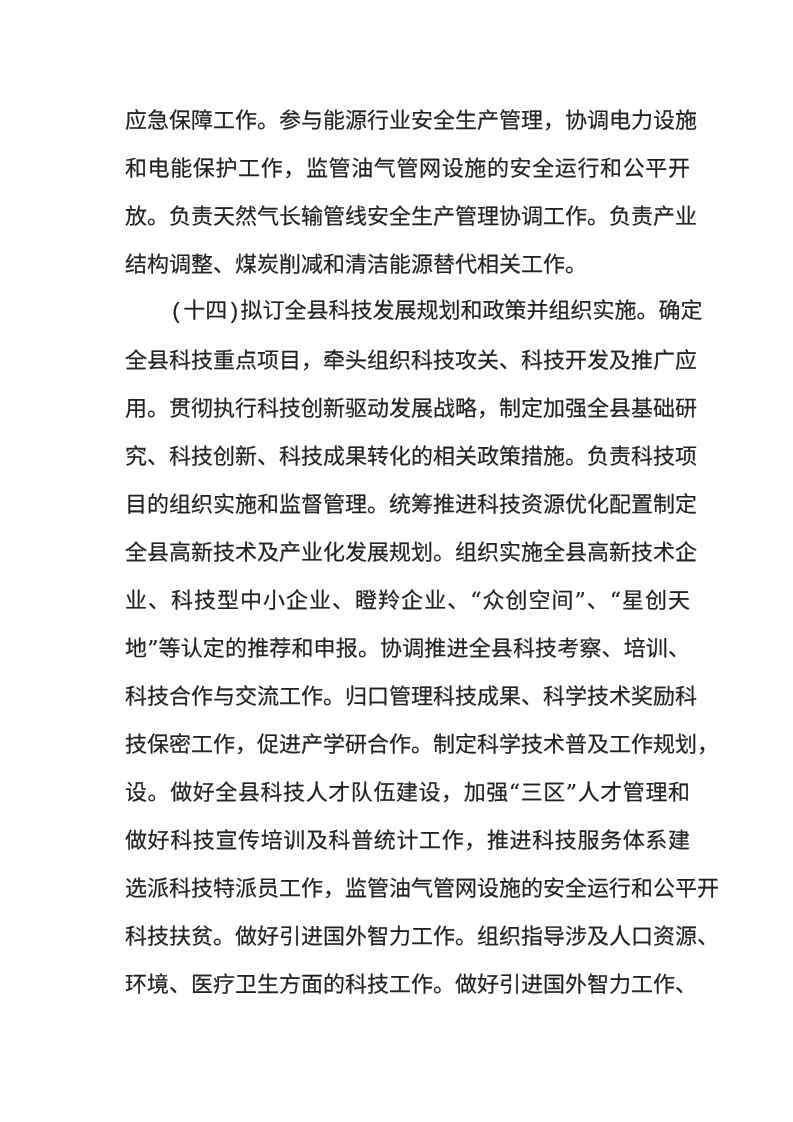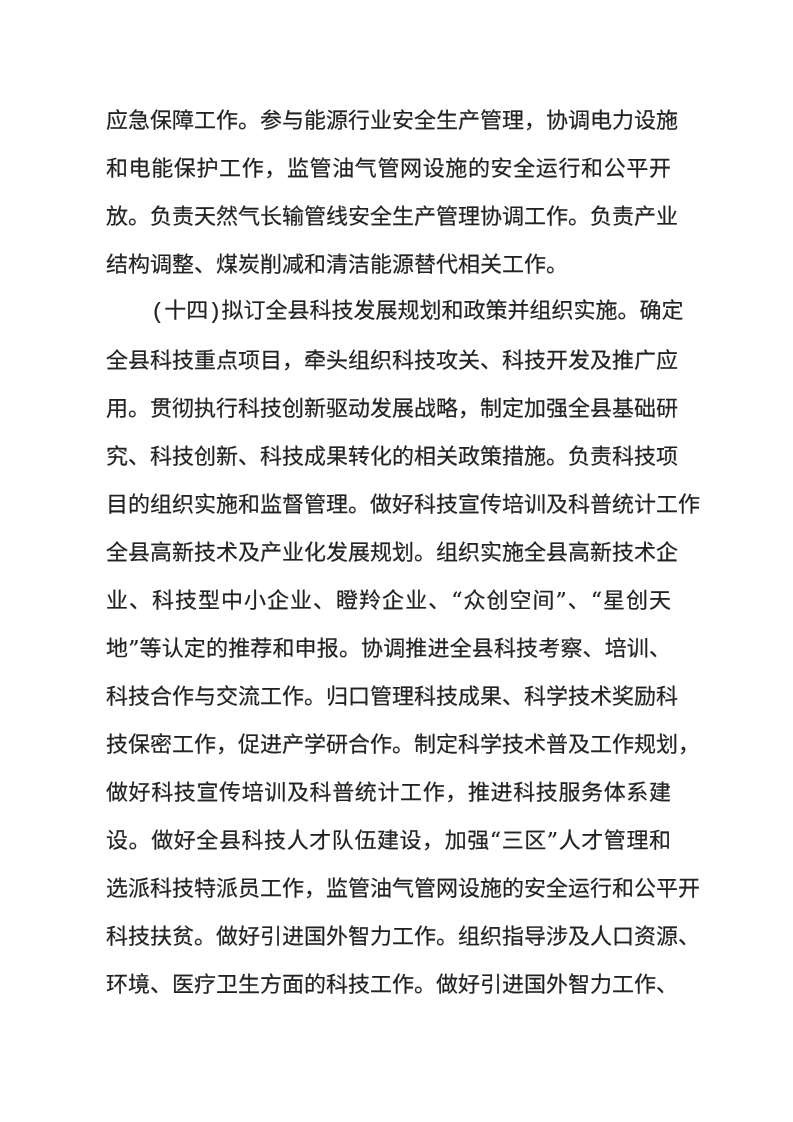--- a/index.html
+++ b/index.html
@@ -15,21 +15,21 @@
   }
   .page {
     position: relative;
     width: 793px;
     height: 1122px;
     background: #ffffff;
   }
   .doc-body {
     position: absolute;
     top: 97px;
-    left: 106px;
+    left: 125px;
     width: 565px;
     color: #212121;
   }
   .paragraph {
     margin: 0;
     padding: 0;
   }
   .line {
     height: 48px;
     line-height: 48px;
@@ -62,26 +62,26 @@
         <div class="line">应急保障工作。参与能源行业安全生产管理，协调电力设施</div>
         <div class="line">和电能保护工作，监管油气管网设施的安全运行和公平开</div>
         <div class="line">放。负责天然气长输管线安全生产管理协调工作。负责产业</div>
         <div class="line line-last">结构调整、煤炭削减和清洁能源替代相关工作。</div>
       </div>
       <div class="paragraph">
         <div class="line line-indent">(十四)拟订全县科技发展规划和政策并组织实施。确定</div>
         <div class="line">全县科技重点项目，牵头组织科技攻关、科技开发及推广应</div>
         <div class="line">用。贯彻执行科技创新驱动发展战略，制定加强全县基础研</div>
         <div class="line">究、科技创新、科技成果转化的相关政策措施。负责科技项</div>
-        <div class="line">目的组织实施和监督管理。做好科技宣传培训及科普统计工作</div>
+        <div class="line">目的组织实施和监督管理。统筹推进科技资源优化配置制定</div>
         <div class="line">全县高新技术及产业化发展规划。组织实施全县高新技术企</div>
         <div class="line">业、科技型中小企业、瞪羚企业、“众创空间”、“星创天</div>
         <div class="line">地”等认定的推荐和申报。协调推进全县科技考察、培训、</div>
         <div class="line">科技合作与交流工作。归口管理科技成果、科学技术奖励科</div>
         <div class="line">技保密工作，促进产学研合作。制定科学技术普及工作规划，</div>
+        <div class="line">设。做好全县科技人才队伍建设，加强“三区”人才管理和</div>
         <div class="line">做好科技宣传培训及科普统计工作，推进科技服务体系建</div>
-        <div class="line">设。做好全县科技人才队伍建设，加强“三区”人才管理和</div>
         <div class="line">选派科技特派员工作，监管油气管网设施的安全运行和公平开</div>
         <div class="line">科技扶贫。做好引进国外智力工作。组织指导涉及人口资源、</div>
         <div class="line line-last">环境、医疗卫生方面的科技工作。做好引进国外智力工作、</div>
       </div>
     </div>
 </div>
 
 </body></html>

